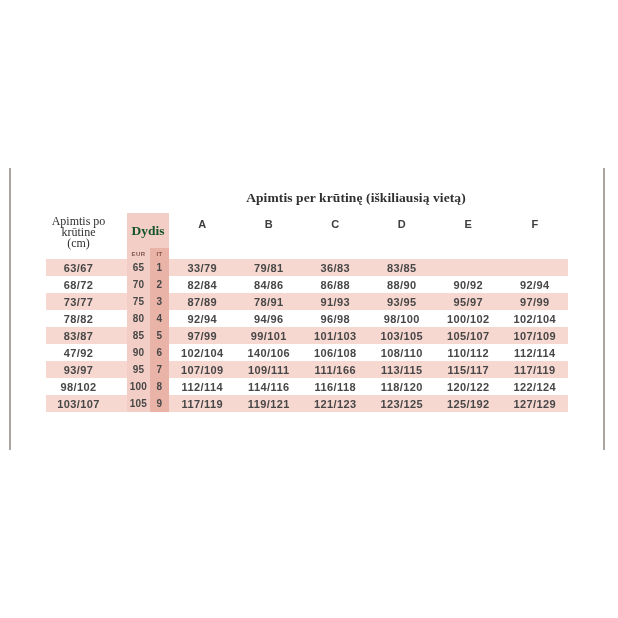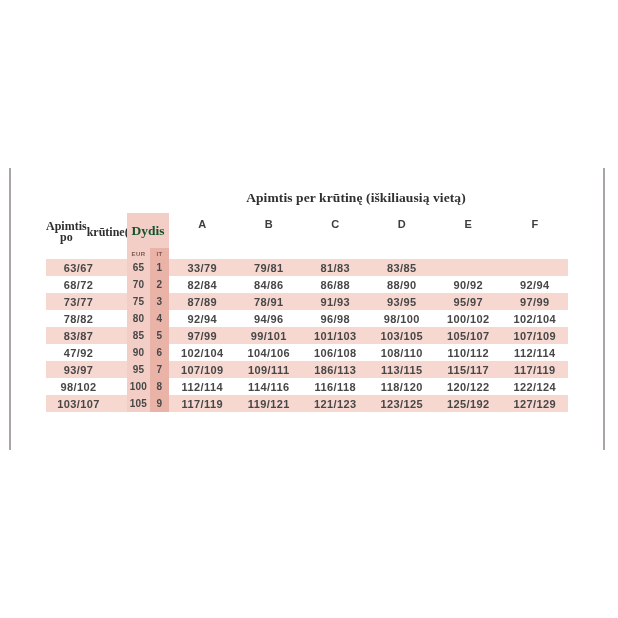--- a/index.html
+++ b/index.html
@@ -16,23 +16,23 @@
     letter-spacing:.1px;
   }
   .grid{
     position:absolute;left:46px;top:213px;width:522px;
     display:grid;
     grid-template-columns:81px 23px 19px repeat(6,66.5px);
     grid-template-rows:35px 11px repeat(9,17px);
   }
   .cell{display:flex;align-items:center;justify-content:center;}
   .h-col1{
-    flex-direction:row;justify-content:space-between;
+    flex-direction:column;justify-content:space-between;
     padding:3px 16px 0 0;box-sizing:border-box;
-    font-family:"Liberation Serif",serif;font-weight:700;font-size:12px;line-height:11px;
+    font-family:"Liberation Serif",serif;font-weight:400;font-size:12px;line-height:11px;
     color:#303030;text-align:center;
   }
   .h-dydis{
     grid-column:span 2;background:var(--eur-band,#f3cec6);
     font-family:"Liberation Serif",serif;font-weight:700;font-size:13.5px;color:#14532d;
   }
   .h-letter{
     align-items:flex-start;padding-top:5px;box-sizing:border-box;
     font-size:11px;font-weight:700;color:#3d3d3d;
   }
@@ -75,21 +75,21 @@
     <div class="cell sub"></div>
     <div class="cell sub"></div>
     <div class="cell sub"></div>
     <div class="cell sub"></div>
 
   <div class="cell data under rs">63/67</div>
       <div class="cell data eur">65</div>
       <div class="cell data it">1</div>
       <div class="cell data cup rs">33/79</div>
       <div class="cell data cup rs">79/81</div>
-      <div class="cell data cup rs">81/83</div>
+      <div class="cell data cup rs">36/83</div>
       <div class="cell data cup rs">83/85</div>
       <div class="cell data cup rs"></div>
       <div class="cell data cup rs"></div>
       <div class="cell data under">68/72</div>
       <div class="cell data eur">70</div>
       <div class="cell data it">2</div>
       <div class="cell data cup">82/84</div>
       <div class="cell data cup">84/86</div>
       <div class="cell data cup">86/88</div>
       <div class="cell data cup">88/90</div>
@@ -119,31 +119,31 @@
       <div class="cell data cup rs">97/99</div>
       <div class="cell data cup rs">99/101</div>
       <div class="cell data cup rs">101/103</div>
       <div class="cell data cup rs">103/105</div>
       <div class="cell data cup rs">105/107</div>
       <div class="cell data cup rs">107/109</div>
       <div class="cell data under">47/92</div>
       <div class="cell data eur">90</div>
       <div class="cell data it">6</div>
       <div class="cell data cup">102/104</div>
-      <div class="cell data cup">104/106</div>
+      <div class="cell data cup">140/106</div>
       <div class="cell data cup">106/108</div>
       <div class="cell data cup">108/110</div>
       <div class="cell data cup">110/112</div>
       <div class="cell data cup">112/114</div>
       <div class="cell data under rs">93/97</div>
       <div class="cell data eur">95</div>
       <div class="cell data it">7</div>
       <div class="cell data cup rs">107/109</div>
       <div class="cell data cup rs">109/111</div>
-      <div class="cell data cup rs">186/113</div>
+      <div class="cell data cup rs">111/166</div>
       <div class="cell data cup rs">113/115</div>
       <div class="cell data cup rs">115/117</div>
       <div class="cell data cup rs">117/119</div>
       <div class="cell data under">98/102</div>
       <div class="cell data eur">100</div>
       <div class="cell data it">8</div>
       <div class="cell data cup">112/114</div>
       <div class="cell data cup">114/116</div>
       <div class="cell data cup">116/118</div>
       <div class="cell data cup">118/120</div>

